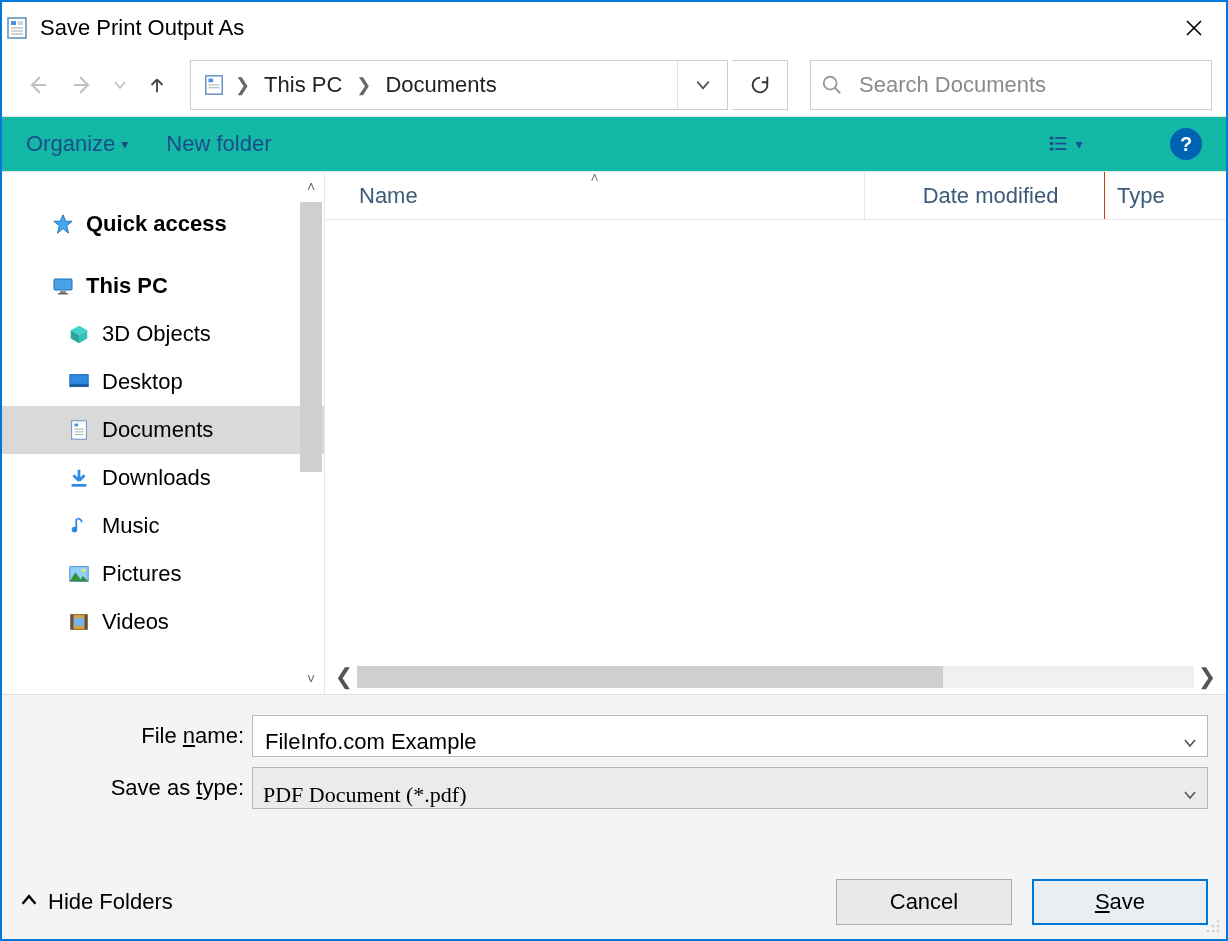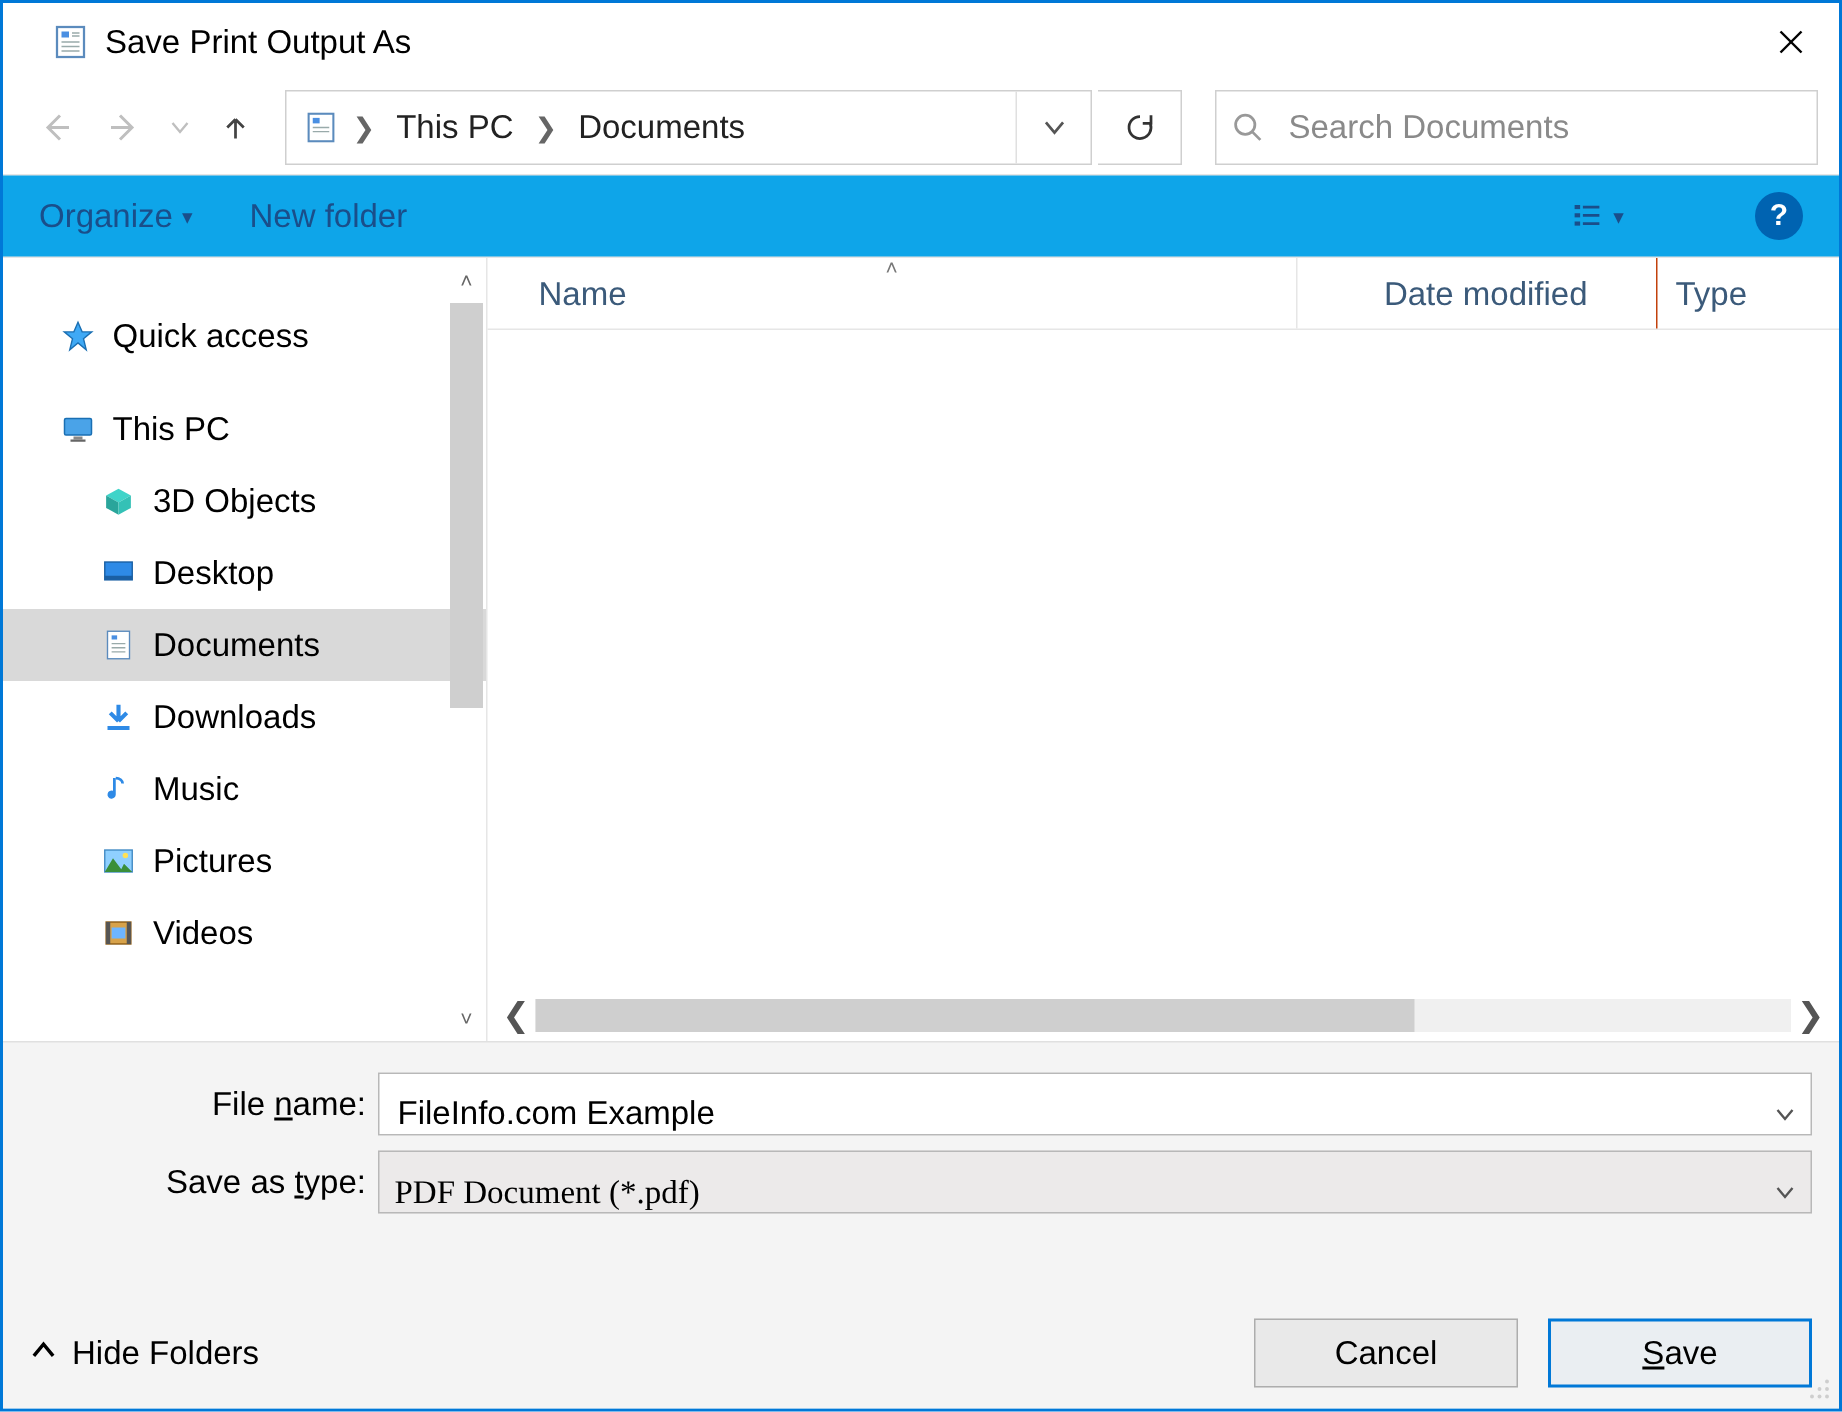--- a/index.html
+++ b/index.html
@@ -15,21 +15,21 @@
     display: flex;
     flex-direction: column;
     overflow: hidden;
   }
 
   
   .titlebar {
     height: 52px;
     display: flex;
     align-items: center;
-    padding: 0 8px 0 32px;
+    padding: 0 8px 0 2px;
     background: #fff;
   }
   .titlebar .app-icon {
     width: 26px; height: 26px;
     margin-right: 10px;
     display: inline-flex; align-items: center; justify-content: center;
   }
   .titlebar .title {
     font-size: 22px;
     flex: 1;
@@ -102,21 +102,21 @@
     flex: 1; border: none; outline: none;
     font-size: 22px; color: #333;
     background: transparent;
   }
   .searchbox input::placeholder { color: #8a8a8a; }
   .search-icon { color: #888; display: flex; }
 
   
   .toolbar {
     height: 56px;
-    background: #0ea5e9;
+    background: #14b8a6;
     border-top: 1px solid #e6e6e6;
     border-bottom: 1px solid #e6e6e6;
     display: flex; align-items: center;
     padding: 0 24px;
     gap: 38px;
     color: #1a4e8a;
     font-size: 22px;
   }
   .toolbar .organize, .toolbar .newfolder { cursor: pointer; display: flex; align-items: center; gap: 6px; }
   .toolbar .organize .caret { font-size: 14px; color: #1a4e8a; }
@@ -157,21 +157,21 @@
     position: absolute; right: 2px; top: 30px;
     width: 22px; height: 270px;
     background: #cfcfcf;
   }
   .tree .items { padding-top: 28px; }
   .tree .item {
     height: 48px; display: flex; align-items: center;
     gap: 10px; padding-left: 64px;
     cursor: pointer; font-size: 22px;
   }
-  .tree .item.root { padding-left: 37px; font-weight: 400; }
+  .tree .item.root { padding-left: 48px; font-weight: 700; }
   .tree .item.sp { margin-top: 14px; }
   .tree .item.selected { background: #d9d9d9; }
   .tree .item .ti { width: 26px; height: 26px; display: inline-flex; align-items: center; justify-content: center; }
 
   .content {
     flex: 1; display: flex; flex-direction: column;
     border-left: 1px solid #e6e6e6;
   }
   .cols {
     height: 48px; display: flex; align-items: center;

